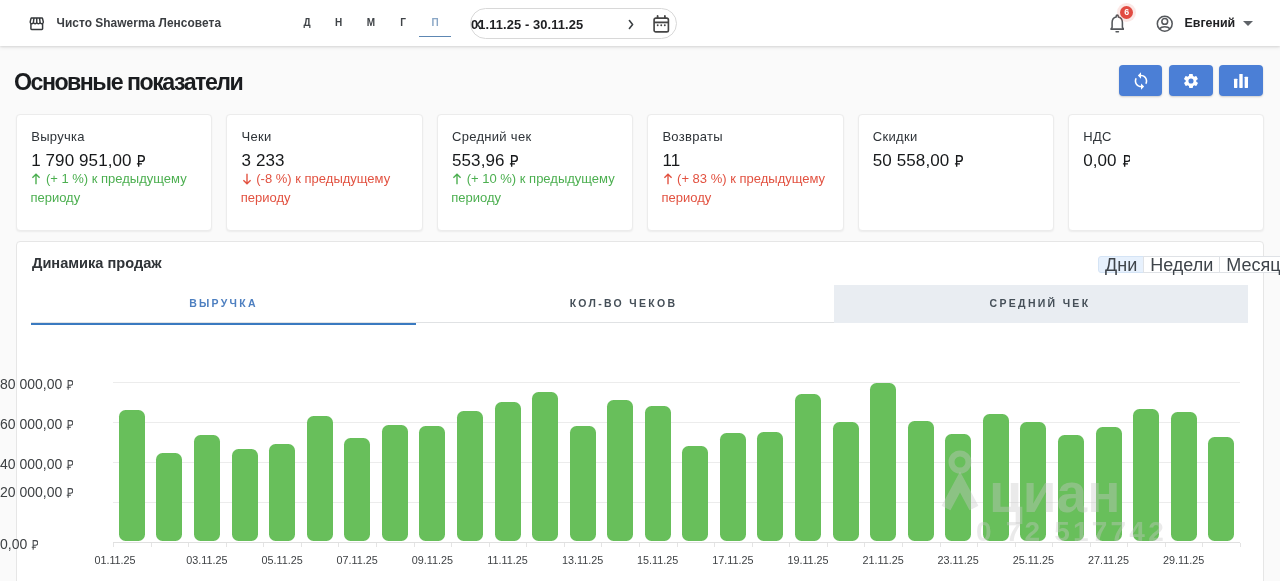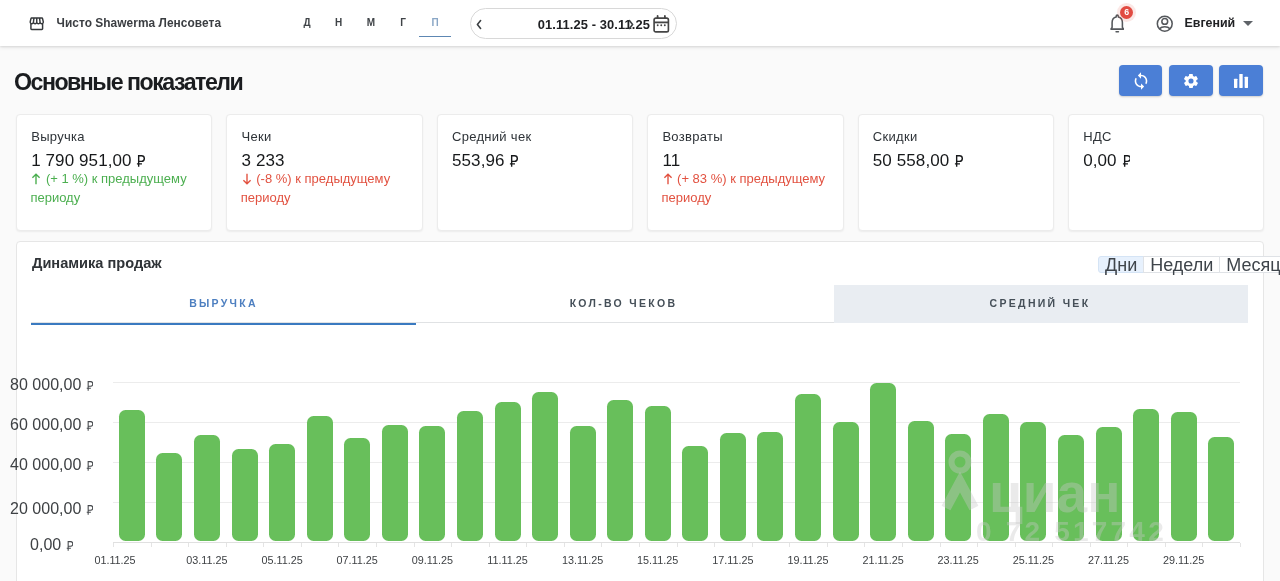--- a/index.html
+++ b/index.html
@@ -8,21 +8,21 @@
 .abs { position:absolute; }
 
 
 .header { position:absolute; left:0; top:0; width:1280px; height:46px; background:#fff;
   box-shadow:0 1px 2px rgba(0,0,0,.10), 0 2px 4px rgba(0,0,0,.06); z-index:20; }
 .h-title { position:absolute; left:56.5px; top:16.2px; font-size:11.9px; font-weight:700; color:#3b3e42; letter-spacing:.05px;}
 .ptab { position:absolute; top:16.8px; width:30px; text-align:center; font-size:10px; font-weight:700; color:#3f4347; }
 .ptab.sel { color:#8aa7c6; }
 .ptab-line { position:absolute; left:419px; top:35.6px; width:32px; height:1.9px; background:#5d87b3; }
 .pill { position:absolute; left:470px; top:8px; width:207px; height:30.5px; border:1px solid #d8d8d8; border-radius:15.5px; background:#fff; }
-.pill-date { position:absolute; left:0; width:179px; top:8px; text-align:right; font-size:12.9px; font-weight:700; color:#202124; letter-spacing:.1px; }
+.pill-date { position:absolute; left:0; width:179px; top:8px; text-align:left; font-size:12.9px; font-weight:700; color:#202124; letter-spacing:.1px; }
 .uname { position:absolute; left:1184.5px; top:16.2px; font-size:12.4px; font-weight:700; color:#202124; }
 
 
 .h1 { position:absolute; left:14px; top:68.6px; font-size:23.2px; font-weight:700; color:#1a1c1f; letter-spacing:-1.5px; }
 .bbtn { position:absolute; top:65px; width:43.4px; height:31px; background:#4b7fd6; border-radius:4px; box-shadow:0 1px 2px rgba(0,0,0,.18); }
 .bbtn svg { position:absolute; left:50%; top:50%; transform:translate(-50%,-50%); }
 
 
 .card { position:absolute; top:113.5px; width:196.4px; height:117px; background:#fff; border:1px solid #ececec;
   border-radius:4px; box-shadow:0 1px 2px rgba(0,0,0,.06); }
@@ -46,21 +46,21 @@
 .tab { position:absolute; top:12.3px; font-size:10.5px; font-weight:700; letter-spacing:2.3px; color:#454f58; width:385px; text-align:center; }
 .tab.sel { color:#4d7fc0; }
 .tab3bg { position:absolute; left:803px; top:0; width:414px; height:38px; background:#e9edf2; }
 .tab-underline { position:absolute; left:14px; top:81.5px; width:385px; height:2.2px; background:#3a7ac0; }
 
 
 .grid { position:absolute; left:113px; width:1127px; height:1px; background:#ececec; }
 .baseline { position:absolute; left:113px; top:541.5px; width:1127px; height:1px; background:#e0e0e0; }
 .tick { position:absolute; top:542.5px; width:1px; height:4.5px; background:#e4e4e4; }
 .bar { position:absolute; width:26px; background:#68bf5b; border-radius:6.5px; }
-.ylab { position:absolute; left:0; width:103px; text-align:center; font-size:16px; color:#3e4144; white-space:nowrap; }
+.ylab { position:absolute; left:0; width:103px; text-align:left; font-size:14px; color:#3e4144; white-space:nowrap; }
 .xlab { position:absolute; top:554.2px; width:60px; text-align:center; font-size:10.8px; color:#3e4144; }
 </style>
 </head>
 <body>
 
 <div class="header">
   <svg class="abs" style="left:28.3px;top:14.8px" width="17.5" height="17.5" viewBox="0 0 24 24" fill="#35383b">
     <path d="M21.9 8.89 20.85 4.52C20.63 3.62 19.85 3 18.94 3H5.05c-.9 0-1.69.63-1.9 1.52L2.1 8.89c-.24 1.02-.02 2.06.62 2.88.08.11.19.19.28.29V19c0 1.1.9 2 2 2h14c1.1 0 2-.9 2-2v-6.94c.09-.09.2-.18.28-.28.64-.82.87-1.87.62-2.89zm-2.99-3.9 1.05 4.37c.1.42.01.84-.25 1.17-.14.18-.44.47-.94.47-.61 0-1.14-.49-1.21-1.14L16.98 5l1.93-.01zM13 5h1.96l.54 4.52c.05.39-.07.78-.33 1.07-.22.26-.54.41-.95.41-.67 0-1.22-.59-1.22-1.31V5zM8.49 9.52 9.04 5H11v4.69c0 .72-.55 1.31-1.29 1.31-.34 0-.65-.15-.89-.41-.25-.29-.37-.68-.33-1.07zm-4.45-.16L5.05 5h1.97l-.58 4.86c-.08.65-.6 1.14-1.21 1.14-.49 0-.8-.29-.93-.47-.27-.32-.36-.75-.26-1.17zM5 19v-6.03c.08.01.15.03.23.03.87 0 1.66-.36 2.24-.95.6.6 1.4.95 2.31.95.87 0 1.65-.36 2.23-.93.59.57 1.39.93 2.29.93.84 0 1.64-.35 2.24-.95.58.59 1.37.95 2.24.95.08 0 .15-.02.23-.03V19H5z"></path>
   </svg>
   <div class="h-title">Чисто Shawerma Ленсовета</div>
@@ -140,20 +140,23 @@
   <div class="c-amount">3&nbsp;233</div>
   <div class="c-pct down"><svg class="arr" width="12" height="12" viewBox="0 0 13 13" fill="none" stroke="#e25241" stroke-width="1.5">
         <path d="M6.5 0.8 V11.7 M2.6 7.8 L6.5 11.7 L10.4 7.8"></path>
       </svg>(-8 %) к предыдущему периоду</div>
 </div>
 <div class="card" style="left:436.8px">
   <div class="c-title">Средний чек</div>
   <div class="c-amount">553,96&nbsp;<svg class="rub" width="8.8" height="12.2" viewBox="0 0 10 14" style="vertical-align:-0.08em">
         <path d="M3 13.5 V0.9 H6.3 A3.2 3.2 0 0 1 6.3 7.3 H3 M1 10.2 H6.8" fill="none" stroke="#17191b" stroke-width="1.6"></path>
       </svg></div>
+  <div class="c-pct up"><svg class="arr" width="12" height="12" viewBox="0 0 13 13" fill="none" stroke="#4caf50" stroke-width="1.5">
+        <path d="M6.5 12.2 V1.3 M2.6 5.2 L6.5 1.3 L10.4 5.2"></path>
+      </svg>(+ 10 %) к предыдущему периоду</div>
 </div>
 <div class="card" style="left:647.2px">
   <div class="c-title">Возвраты</div>
   <div class="c-amount">11</div>
   <div class="c-pct down"><svg class="arr" width="12" height="12" viewBox="0 0 13 13" fill="none" stroke="#e25241" stroke-width="1.5">
         <path d="M6.5 12.2 V1.3 M2.6 5.2 L6.5 1.3 L10.4 5.2"></path>
       </svg>(+ 83 %) к предыдущему периоду</div>
 </div>
 <div class="card" style="left:857.6px">
   <div class="c-title">Скидки</div>
@@ -252,21 +255,21 @@
 <div class="bar" style="left:1208.2px;top:437.0px;height:104.0px"></div>
 <div class="ylab" style="top:376.0px">80 000,00&nbsp;<svg class="rub" width="7.2" height="10.0" viewBox="0 0 10 14" style="vertical-align:-0.08em">
       <path d="M3 13.5 V0.9 H6.3 A3.2 3.2 0 0 1 6.3 7.3 H3 M1 10.2 H6.8" fill="none" stroke="#46494d" stroke-width="1.5"></path>
     </svg></div>
 <div class="ylab" style="top:416.0px">60 000,00&nbsp;<svg class="rub" width="7.2" height="10.0" viewBox="0 0 10 14" style="vertical-align:-0.08em">
       <path d="M3 13.5 V0.9 H6.3 A3.2 3.2 0 0 1 6.3 7.3 H3 M1 10.2 H6.8" fill="none" stroke="#46494d" stroke-width="1.5"></path>
     </svg></div>
 <div class="ylab" style="top:456.0px">40 000,00&nbsp;<svg class="rub" width="7.2" height="10.0" viewBox="0 0 10 14" style="vertical-align:-0.08em">
       <path d="M3 13.5 V0.9 H6.3 A3.2 3.2 0 0 1 6.3 7.3 H3 M1 10.2 H6.8" fill="none" stroke="#46494d" stroke-width="1.5"></path>
     </svg></div>
-<div class="ylab" style="top:500px">20 000,00&nbsp;<svg class="rub" width="7.2" height="10.0" viewBox="0 0 10 14" style="vertical-align:-0.08em">
+<div class="ylab" style="top:484px">20 000,00&nbsp;<svg class="rub" width="7.2" height="10.0" viewBox="0 0 10 14" style="vertical-align:-0.08em">
       <path d="M3 13.5 V0.9 H6.3 A3.2 3.2 0 0 1 6.3 7.3 H3 M1 10.2 H6.8" fill="none" stroke="#46494d" stroke-width="1.5"></path>
     </svg></div>
 <div class="ylab" style="top:536.0px">0,00&nbsp;<svg class="rub" width="7.2" height="10.0" viewBox="0 0 10 14" style="vertical-align:-0.08em">
       <path d="M3 13.5 V0.9 H6.3 A3.2 3.2 0 0 1 6.3 7.3 H3 M1 10.2 H6.8" fill="none" stroke="#46494d" stroke-width="1.5"></path>
     </svg></div>
 <div class="xlab" style="left:85px">01.11.25</div>
 <div class="xlab" style="left:176.9px">03.11.25</div>
 <div class="xlab" style="left:252.1px">05.11.25</div>
 <div class="xlab" style="left:327.2px">07.11.25</div>
 <div class="xlab" style="left:402.3px">09.11.25</div>

